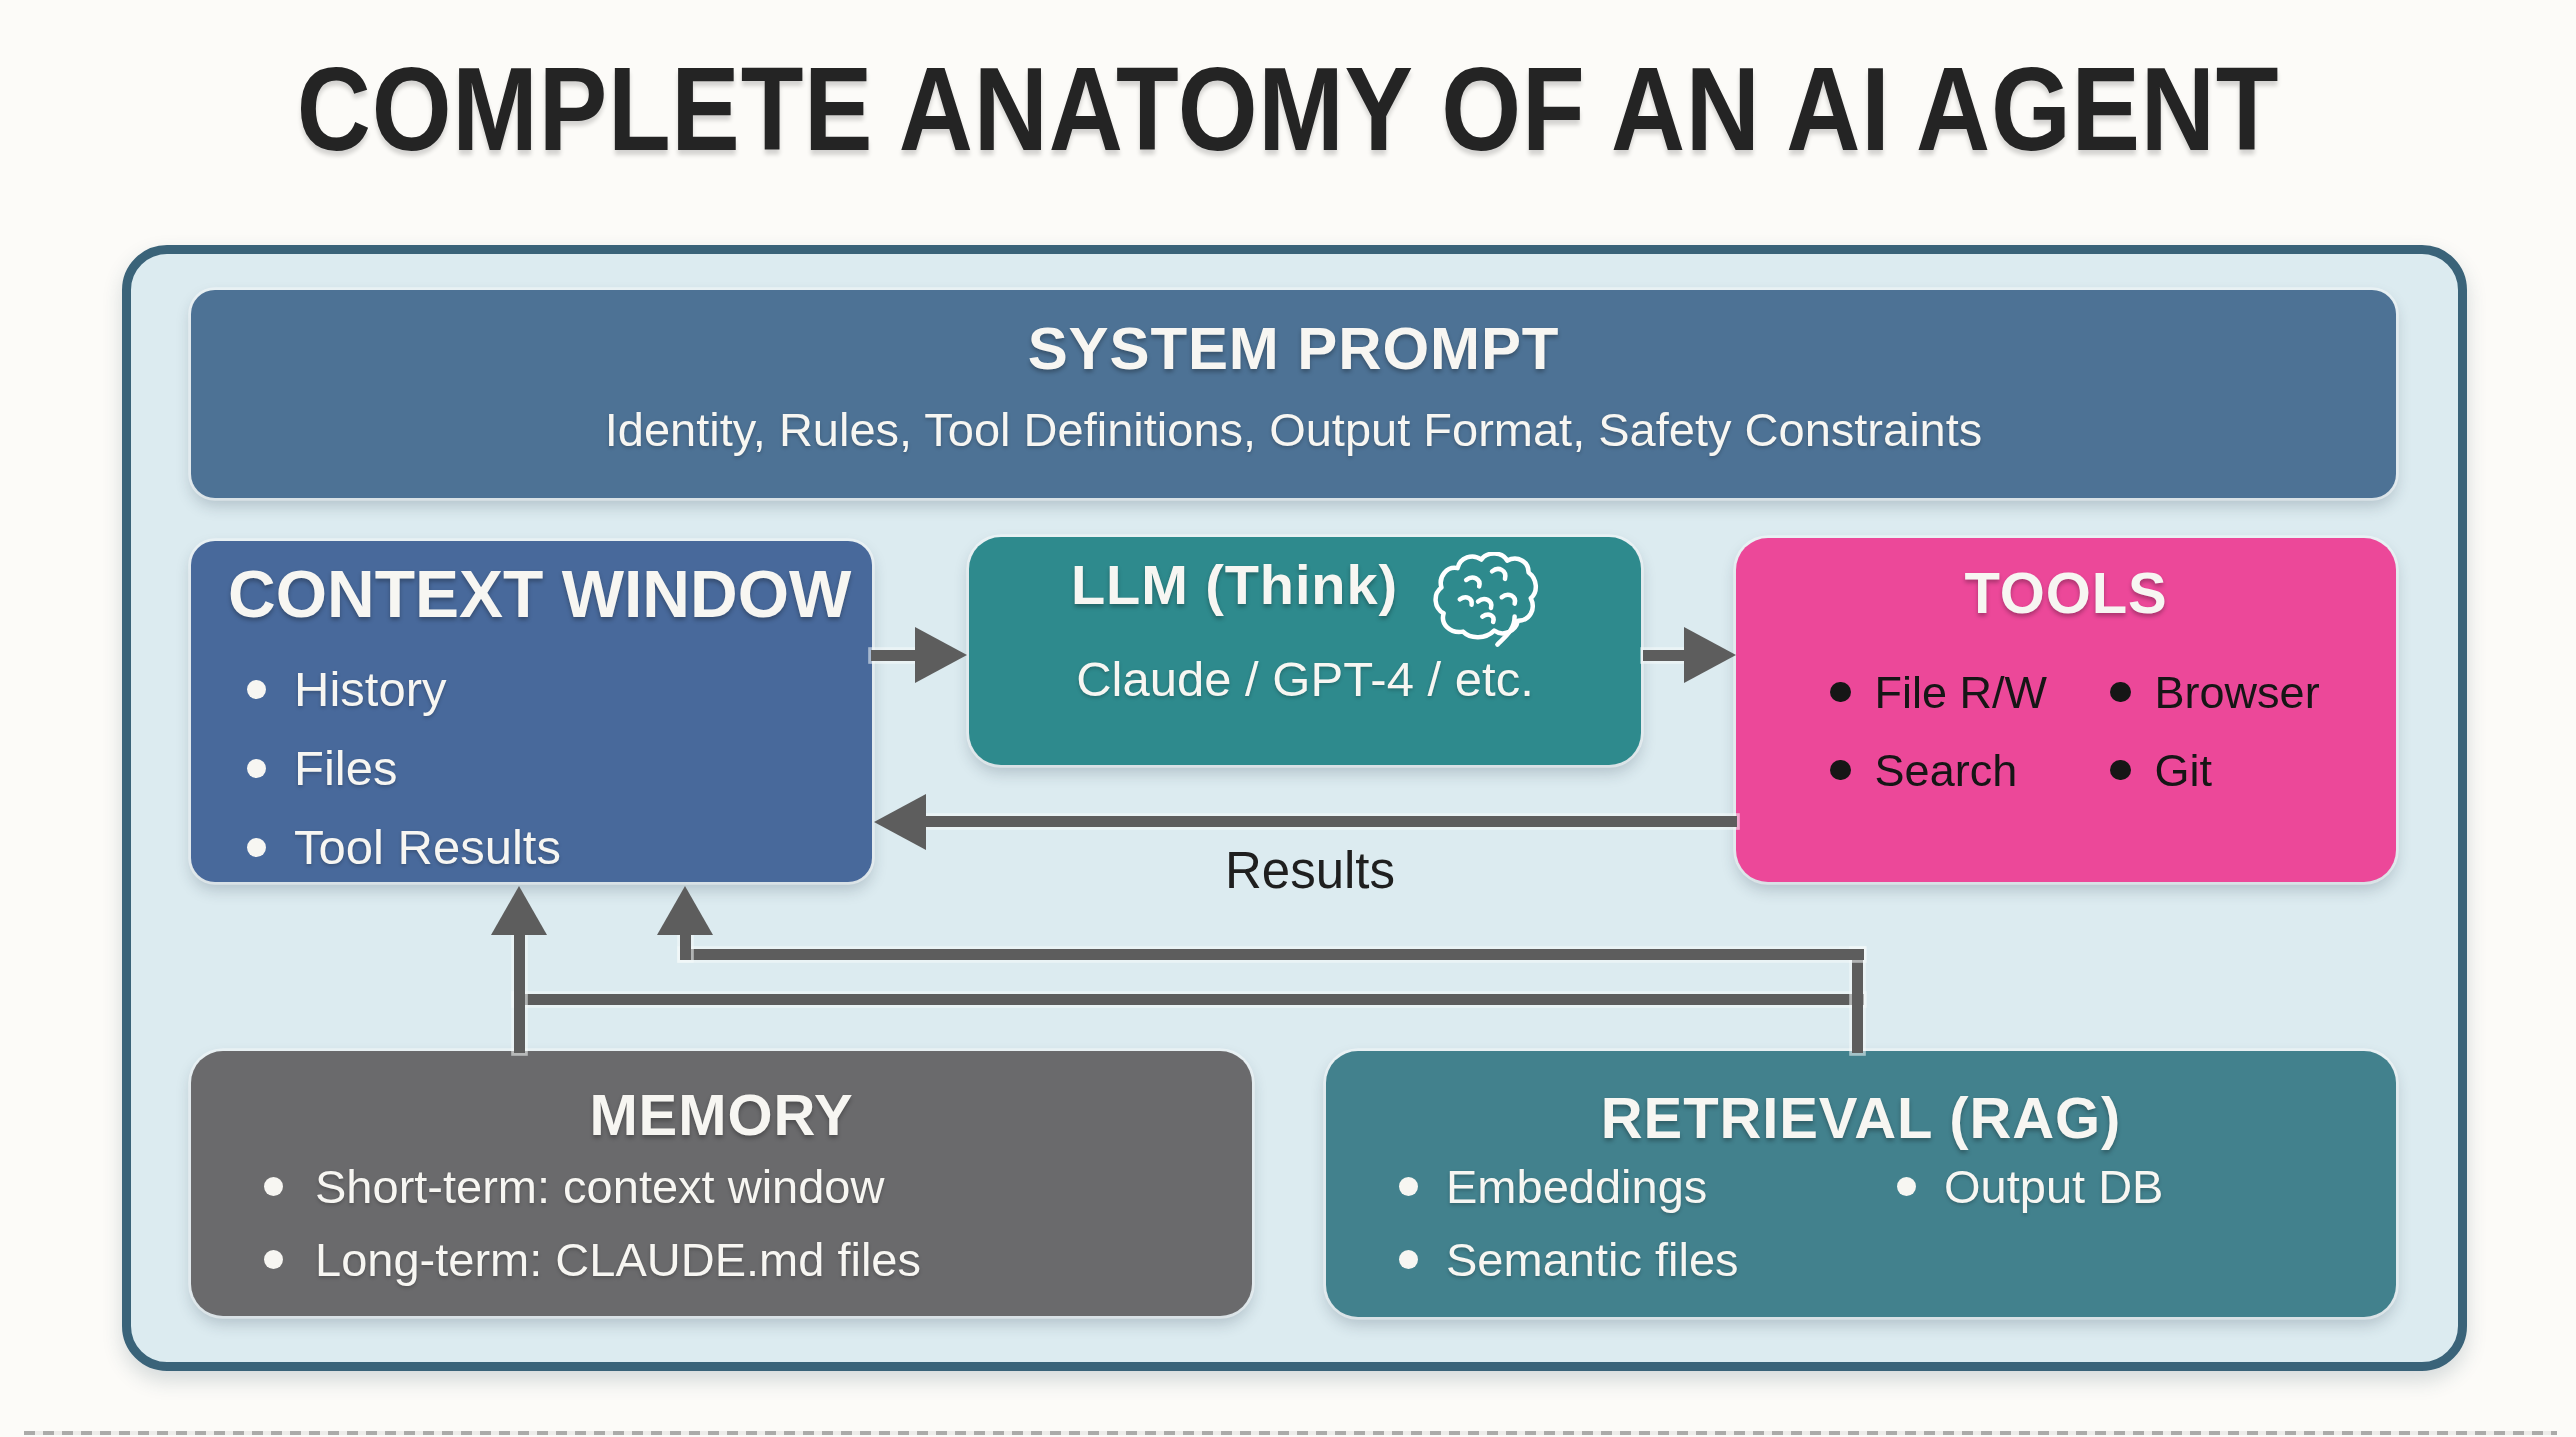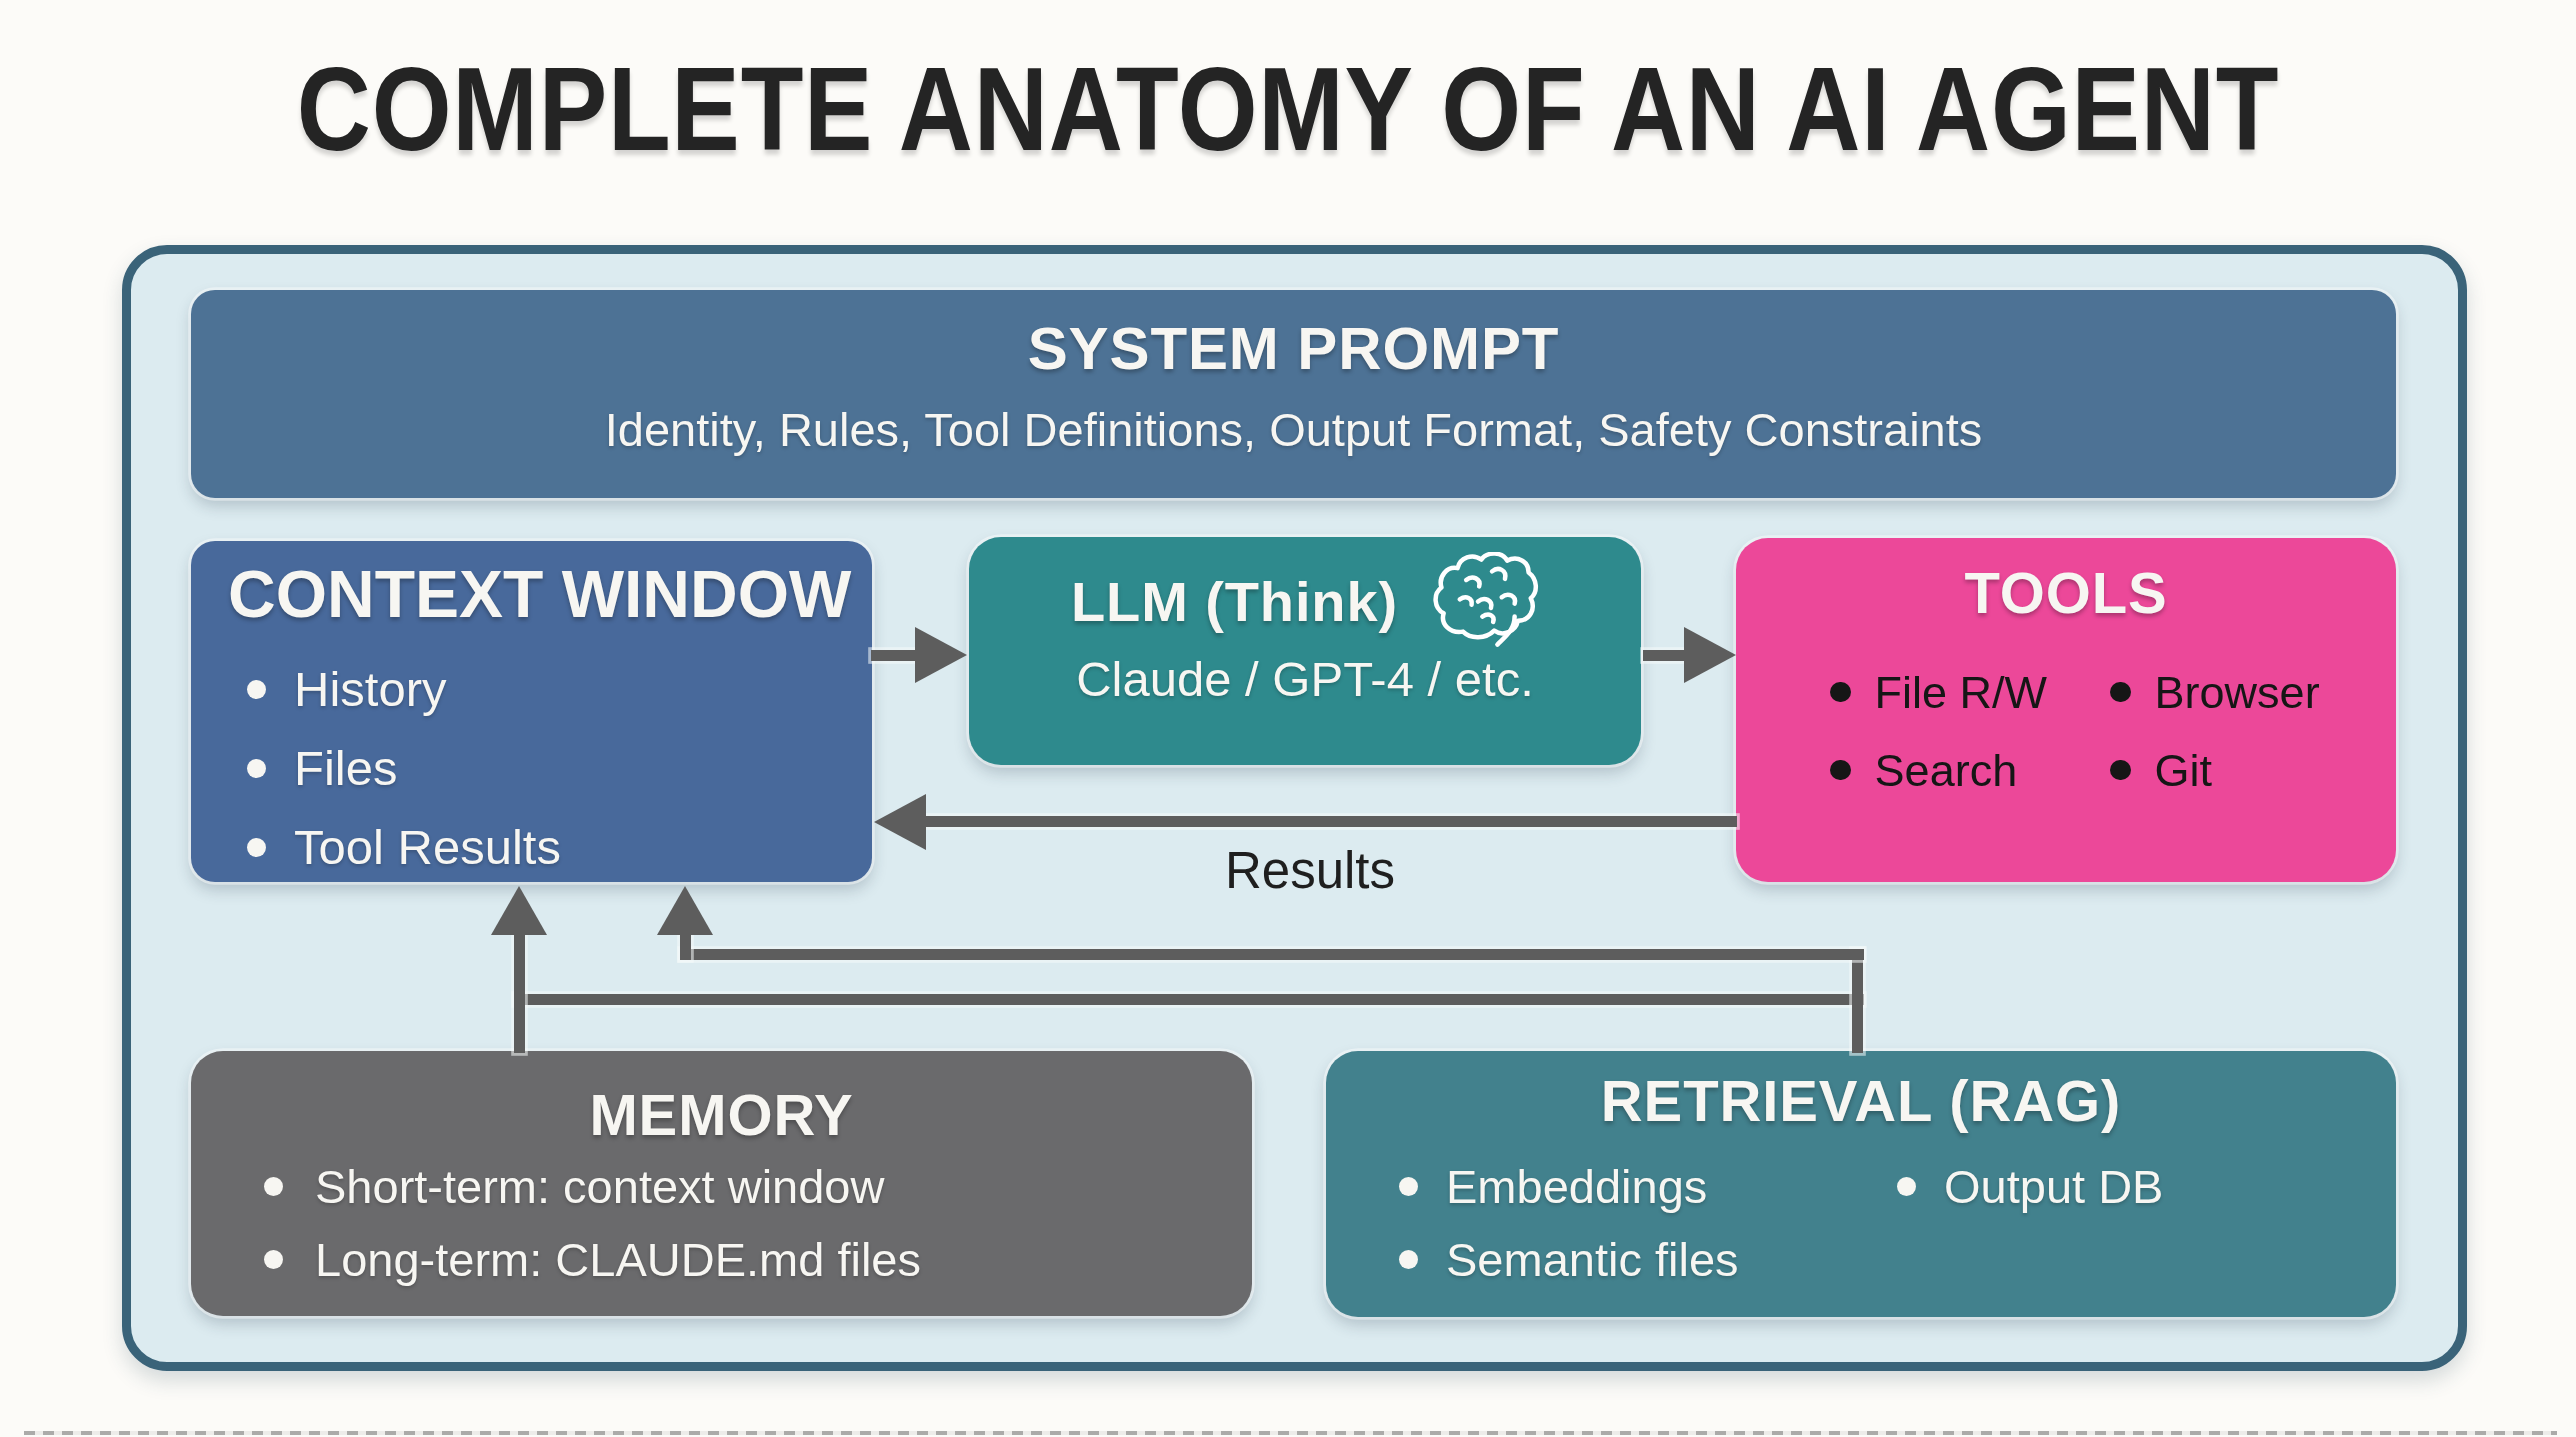--- a/index.html
+++ b/index.html
@@ -40,40 +40,40 @@
   #sp{left:191px;top:290px;width:2205px;height:208px;background:#4d7295;border-radius:24px;}
   #sp h2{margin-top:24px;font-size:60px;}
   #sp .sub{font-size:47px;margin-top:19px;}
 
   #cw{left:191px;top:541px;width:681px;height:341px;background:#48699b;border-radius:24px;}
   #cw h2{text-align:left;padding-left:37px;margin-top:15px;font-size:66px;letter-spacing:0;}
   #cw .list{position:absolute;left:56px;top:109px;}
   #cw .li{height:79px;font-size:49px;}
 
   #llm{left:969px;top:537px;width:672px;height:228px;background:#2e8a8d;border-radius:32px;}
-  #llm .trow{display:flex;align-items:center;justify-content:center;gap:32px;margin-top:15px;height:99px;}
+  #llm .trow{display:flex;align-items:flex-start;justify-content:center;gap:32px;margin-top:15px;height:99px;}
   #llm h2{font-size:56px;}
   #llm .sub{font-size:49px;margin-top:0;}
   .brain{display:block;}
 
   #tools{left:1736px;top:538px;width:660px;height:344px;background:#ec4899;border-radius:32px;color:#161616;}
   #tools h2{color:#f7f6f2;margin-top:20.6px;font-size:58px;}
   #tools .col{position:absolute;top:115px;}
   #tools .col1{left:94px;}
   #tools .col2{left:374px;}
   #tools .li{height:78px;font-size:45px;gap:24px;text-shadow:none;}
   #tools .dot{background:#161616;width:20.6px;height:20.6px;}
 
   #mem{left:191px;top:1051px;width:1061px;height:265px;background:#6a6a6c;border-radius:32px;}
   #mem h2{margin-top:30px;font-size:58px;}
   #mem .list{position:absolute;left:73px;top:99px;}
   #mem .li{height:73px;font-size:47px;gap:32px;}
 
   #rag{left:1326px;top:1051px;width:1070px;height:266px;background:#42818d;border-radius:32px;}
-  #rag h2{margin-top:16px;font-size:58px;}
+  #rag h2{margin-top:33px;font-size:58px;}
   #rag .col{position:absolute;top:99px;}
   #rag .col1{left:73px;}
   #rag .col2{left:571px;}
   #rag .li{height:73px;font-size:47px;gap:28px;}
 
   
   .al{position:absolute;background:#5d5d5d;box-shadow:0 0 0 2.8px rgba(246,250,250,.55);}
   .head{position:absolute;width:0;height:0;}
   .head.r{border-top:28px solid transparent;border-bottom:28px solid transparent;border-left:52px solid #5d5d5d;}
   .head.l{border-top:28px solid transparent;border-bottom:28px solid transparent;border-right:52px solid #5d5d5d;}

